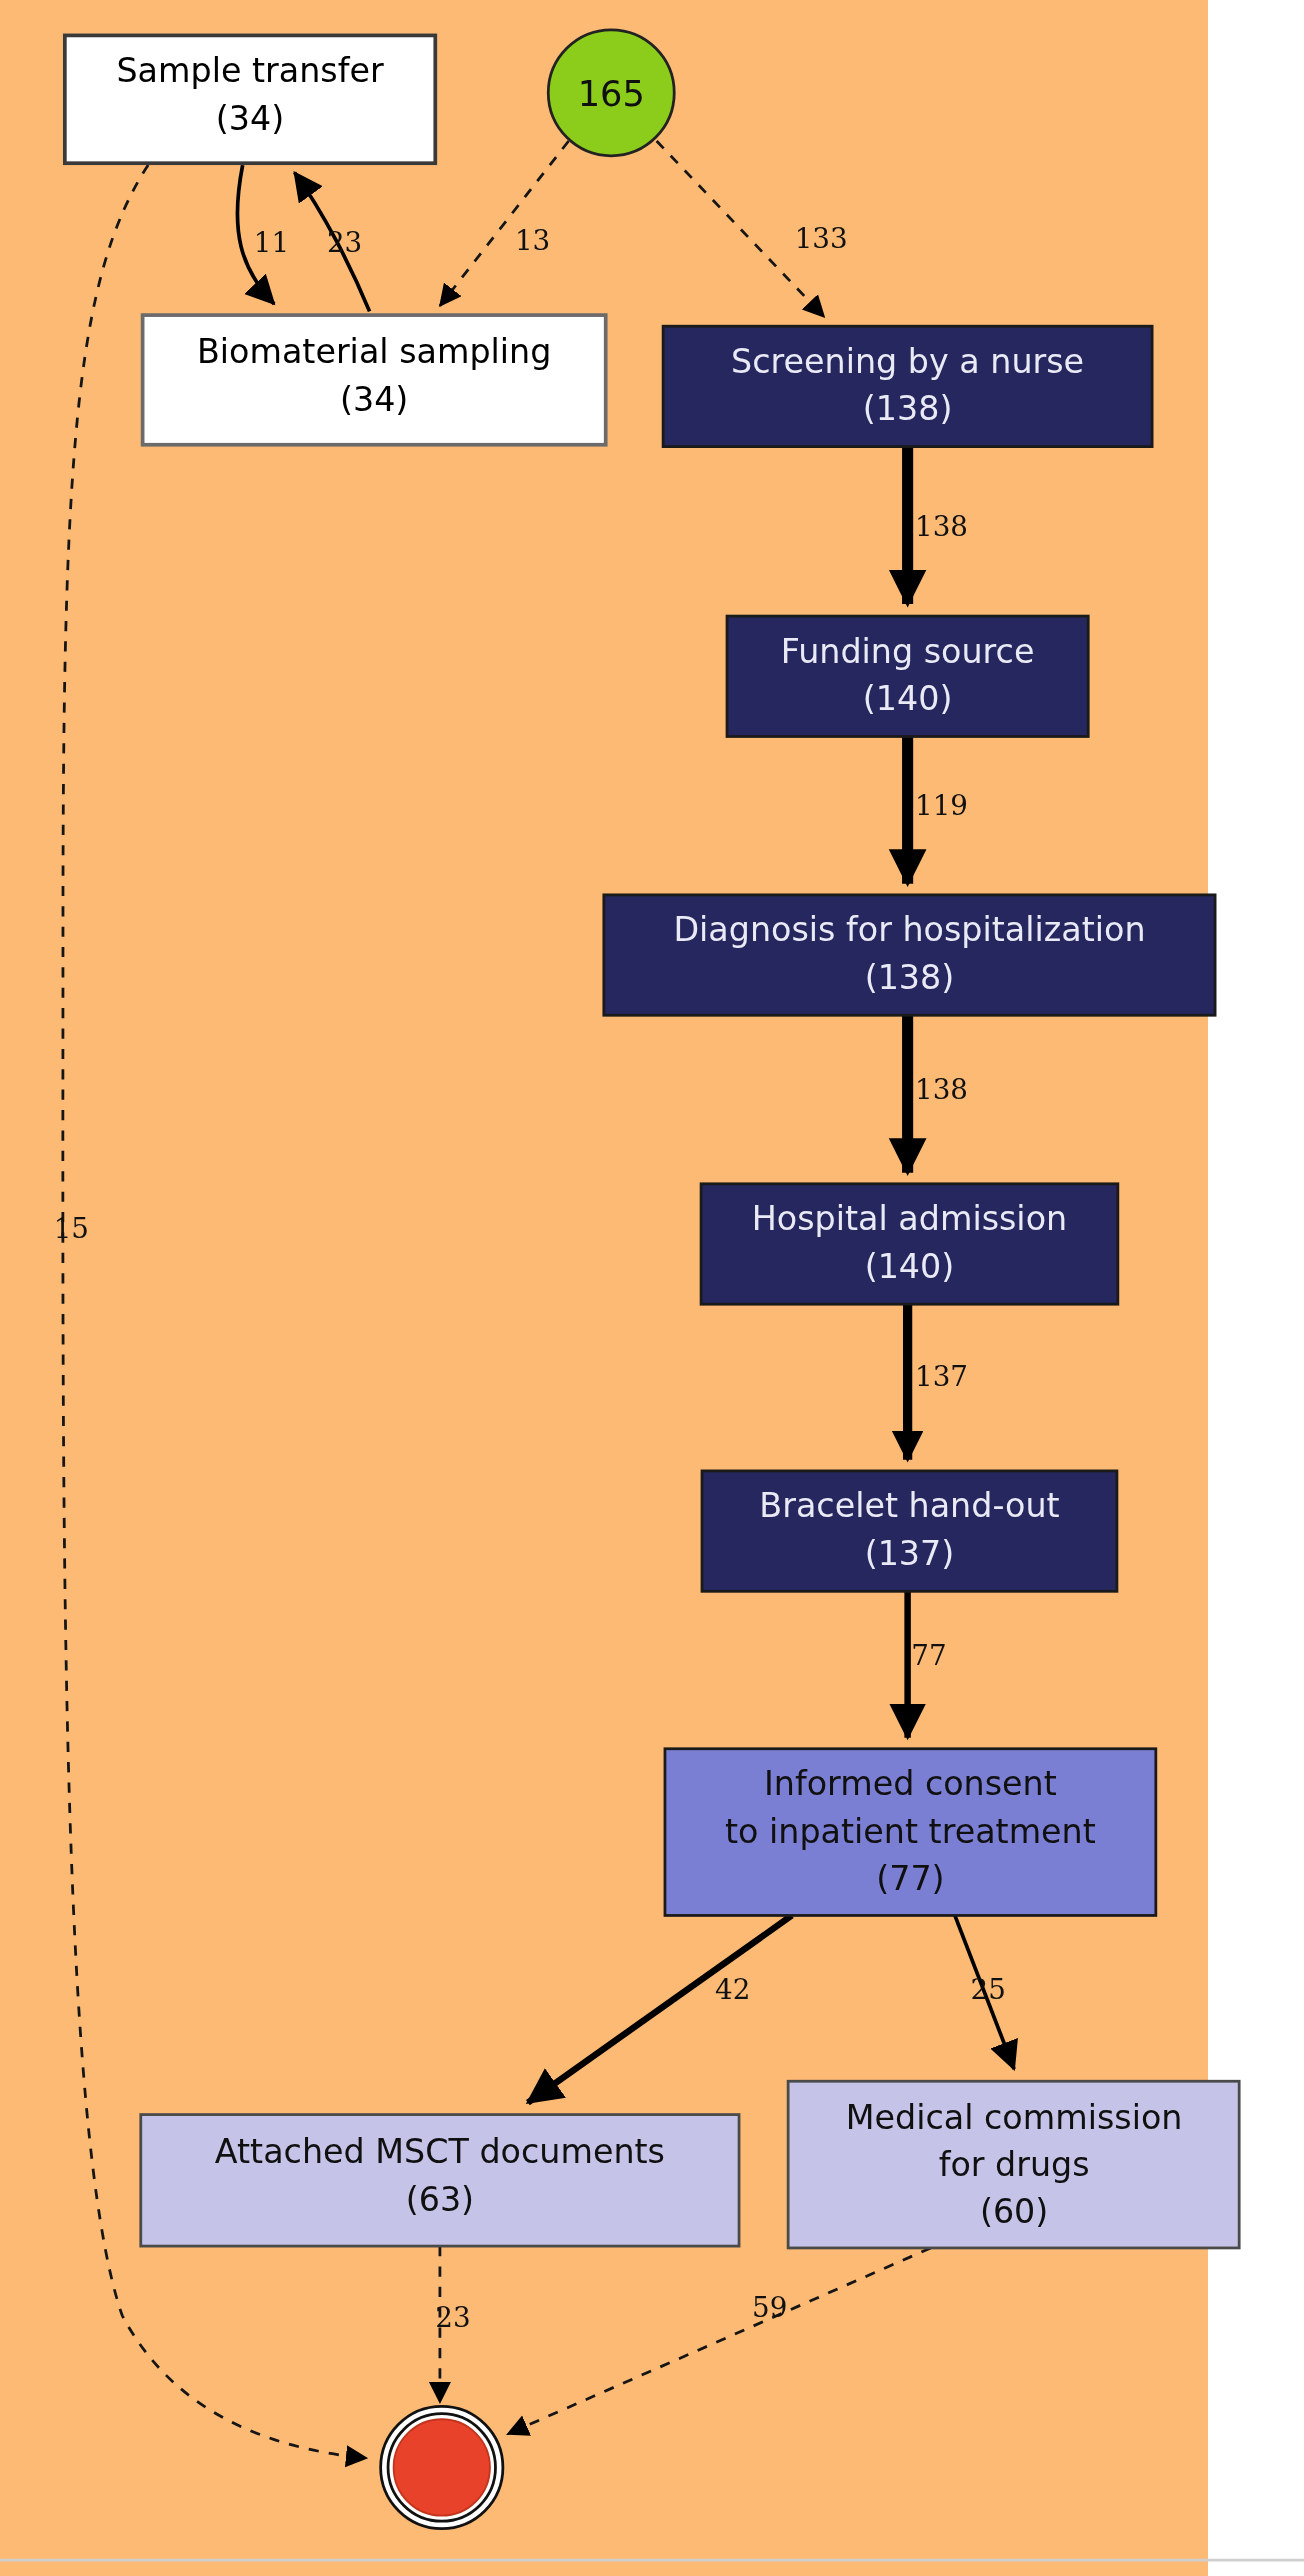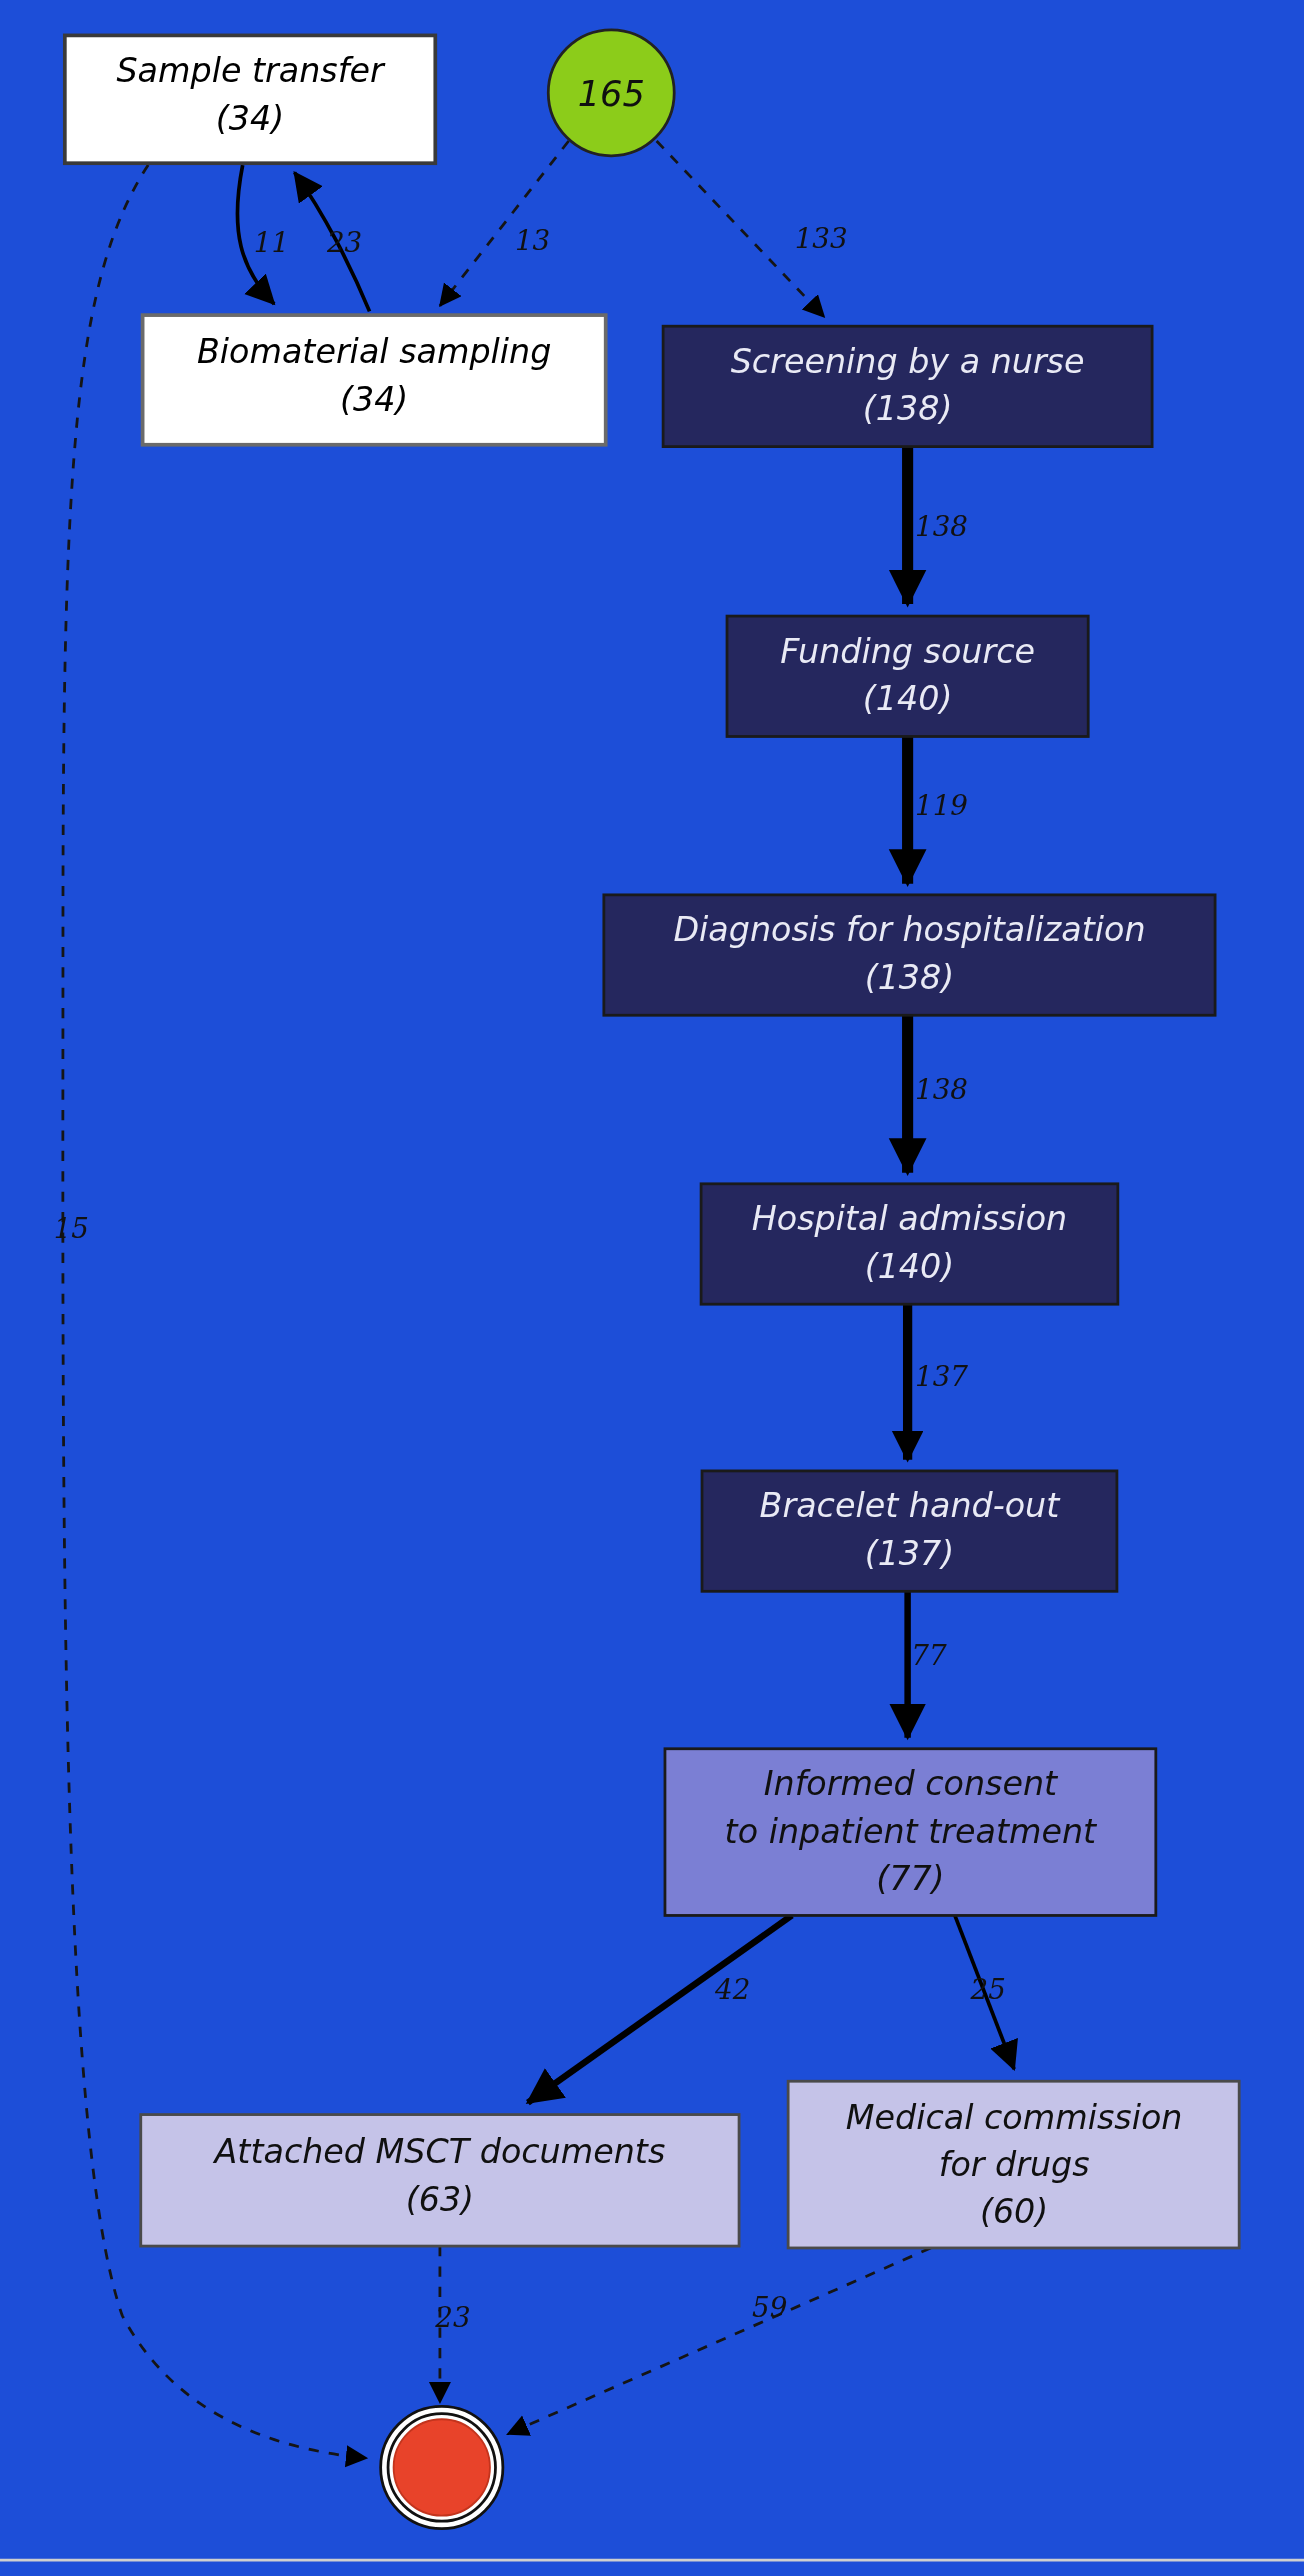--- a/index.html
+++ b/index.html
@@ -1,20 +1,20 @@
 <!DOCTYPE html>
 <html style="font-size:15px"><head>
 <meta charset="utf-8">
 <style>
   html,body{margin:0;padding:0;background:#ffffff;}
   body{
     font-family:"DejaVu Sans", sans-serif;
     width:1304px;height:2576px;overflow:hidden;
   }
-  #canvas{position:relative;width:1304px;height:2576px;background:#1d4ed8;font-style:italic;}
+  #canvas{position:relative;width:1208px;height:2576px;background:#fdba74;}
   svg#graph{position:absolute;left:0;top:0;width:1304px;height:2576px;}
   .node-label{
     font-family:"DejaVu Sans", sans-serif;
     text-anchor:middle;
     dominant-baseline:middle;
   }
   .edge-label{
     font-family:"DejaVu Serif", serif;
     font-size:30px;
     fill:#111111;

